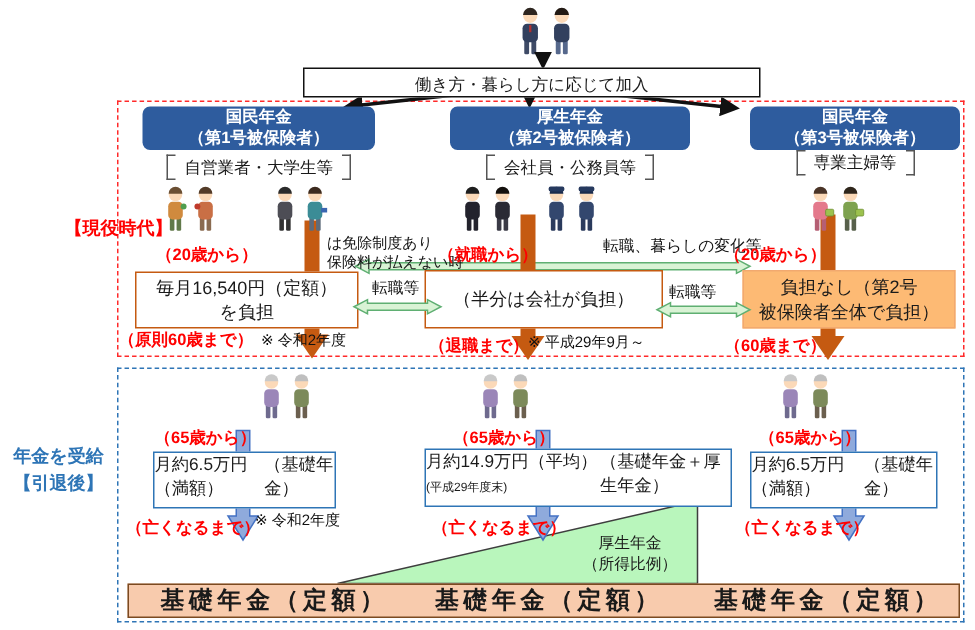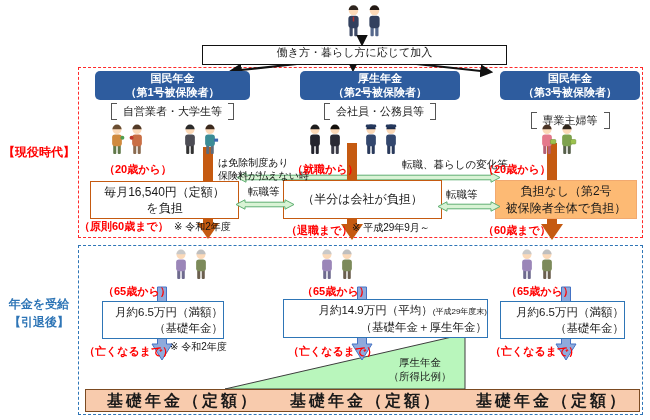--- a/index.html
+++ b/index.html
@@ -4,38 +4,38 @@
 <style>
   html,body{margin:0;padding:0;background:#fff;}
   .stage{position:relative;width:650px;height:420px;background:#fff;overflow:hidden;
          font-family:"Liberation Sans","DejaVu Sans",sans-serif;color:#1a1a1a;}
   .abs{position:absolute;}
   .jp{line-height:1.18;}
   
   .frame-red{border:1.5px dashed #ff2a2a;}
   .frame-blue{border:1.5px dashed #2E75B6;}
   
-  .side-red{color:#ff0000;font-weight:bold;font-size:12px;text-align:center;line-height:1.5;}
+  .side-red{color:#ff0000;font-weight:bold;font-size:12px;text-align:center;line-height:1.5;margin-left:40px;}
   .side-blue{color:#2E75B6;font-weight:bold;font-size:12px;text-align:center;line-height:1.5;}
   
   .join-box{border:1.6px solid #111;background:#fff;font-size:11px;text-align:center;
-            display:flex;align-items:flex-start;justify-content:center;z-index:5;}
+            display:flex;align-items:flex-end;justify-content:center;z-index:5;}
   
   .col-header{background:#2E5C9E;border-radius:5px;color:#fff;font-weight:bold;font-size:11px;
               text-align:center;display:flex;flex-direction:column;justify-content:center;line-height:1.25;z-index:4;}
   .member-row{display:flex;align-items:center;justify-content:center;gap:6px;font-size:11px;z-index:4;}
   .brk{width:5px;height:15px;border:1.3px solid #555;}
   .brk.l{border-right:none;}
   .brk.r{border-left:none;}
   
   .obox{background:#fff;border:1.8px solid #C55A11;font-size:12px;text-align:center;
         display:flex;flex-direction:column;justify-content:center;line-height:1.35;z-index:3;}
   .obox.light{border:1.6px solid #F2A96F;background:#fdba74;}
-  .bbox{background:#fff;border:1.7px solid #2E75B6;font-size:11.5px;text-align:right;
-        display:flex;flex-direction:column;justify-content:center;line-height:1.4;z-index:3;}
+  .bbox{background:#fff;border:1.7px solid #2E75B6;font-size:11.5px;text-align:left;
+        display:flex;justify-content:center;line-height:1.4;z-index:3;}
   .red-label{color:#ff0000;font-weight:bold;font-size:11px;white-space:nowrap;z-index:4;}
   .note{font-size:10px;color:#111;white-space:nowrap;z-index:4;}
   .xs{font-size:8px;}
   
   .base-bar{background:#F8CBAD;border:1.2px solid #7B4A21;z-index:2;}
   .base-bar span{position:absolute;transform:translateX(-50%);top:0;line-height:21px;
                  font-size:16px;font-weight:bold;letter-spacing:3px;white-space:nowrap;}
   .tri-label{font-size:10.5px;text-align:center;line-height:1.3;z-index:3;}
   .person{display:block;}
   .people{display:flex;gap:2px;z-index:4;}
@@ -109,21 +109,21 @@
   <div class="abs member-row" style="left:300px;top:103px;width:160px">
     <div class="brk l"></div>
     <span>会社員・公務員等</span>
     <div class="brk r"></div>
   </div>
   <div class="abs member-row" style="left:95px;top:103px;width:155px">
     <div class="brk l"></div>
     <span>自営業者・大学生等</span>
     <div class="brk r"></div>
   </div>
-  <div class="abs member-row" style="left:500px;top:112px;width:140px">
+  <div class="abs member-row" style="left:500px;top:100px;width:140px">
     <div class="brk l"></div>
     <span>専業主婦等</span>
     <div class="brk r"></div>
   </div>
 
   <div class="abs people" style="left:108px;top:121px">
     <svg class="person" width="18" height="37" viewBox="0 0 20 36" style="--hair:#6B4F33;--cloth:#D08A3E;--pants:#61794A">
         <use href="#sym-person"></use>
         <circle cx="16" cy="16" r="2.2" fill="#4F9E4F"></circle>
       </svg>

